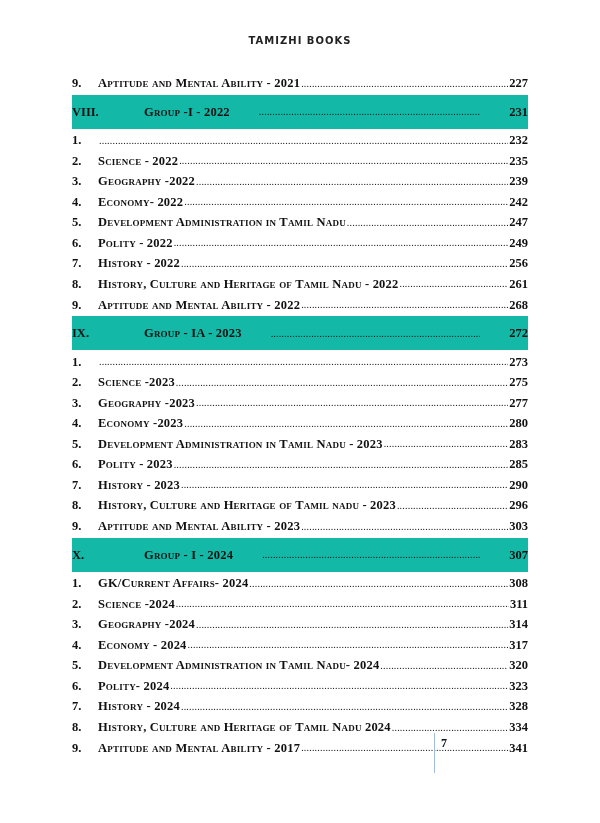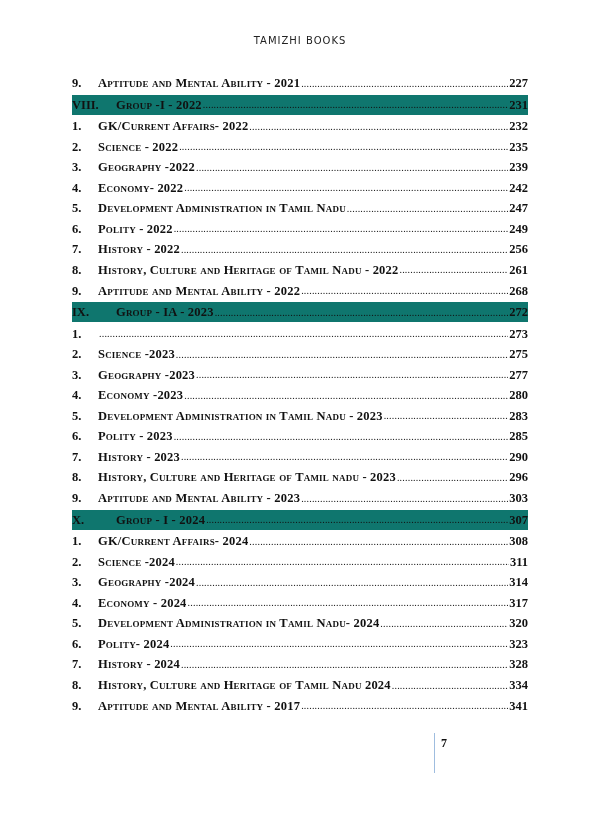--- a/index.html
+++ b/index.html
@@ -1,20 +1,20 @@
 <!DOCTYPE html>
 <html><head>
 <meta charset="utf-8">
 <style>
   html, body { margin:0; padding:0; background:#ffffff; }
   body { width:600px; height:823px; position:relative; overflow:hidden; font-family:"Liberation Serif", serif; color:#111; }
-  .header { position:absolute; top:35px; left:0; width:600px; text-align:center; font-family:"DejaVu Sans", sans-serif; font-size:10px; font-weight:normal; letter-spacing:1px; color:#222; }
+  .header { position:absolute; top:35px; left:0; width:600px; text-align:center; font-family:"DejaVu Sans", sans-serif; font-size:10px; font-weight:bold; letter-spacing:1px; color:#222; }
   .toc { position:absolute; top:73px; left:72px; width:456px; }
   .row { position:relative; height:20.55px; line-height:20.55px; display:flex; align-items:center; font-weight:bold; font-size:12.5px; white-space:nowrap; overflow:hidden; }
-  .row.section { background:#0f766e; height:20px; line-height:18px; margin:1.3px 0; }
+  .row.section { background:#14b8a6; height:34px; line-height:18px; margin:1.3px 0;gap:28px; }
   .num { display:inline-block; width:26px; flex:none; }
   .row.section .num { width:44px; }
   .title { flex:none; font-variant:small-caps; letter-spacing:0.2px; }
   .dots { flex:1 1 auto; overflow:hidden; margin:0 1px; color:#111; }
   .dots::before { content:"..................................................................................................................................................................................................................................."; font-weight:normal; font-size:10px; letter-spacing:0.2px; }
   .page { flex:none; text-align:left; }
   .footer-line { position:absolute; left:434px; top:733px; width:1px; height:40px; background:#9fbddf; }
   .footer-page { position:absolute; left:441px; top:736px; font-family:"Liberation Serif", serif; font-weight:bold; font-size:12px; }
 </style>
 </head>
@@ -30,21 +30,20 @@
       <span class="page">227</span>
     </div>
     <div class="row section">
       <span class="num">VIII.</span>
       <span class="title">Group -I - 2022</span>
       <span class="dots"></span>
       <span class="page">231</span>
     </div>
     <div class="row">
       <span class="num">1.</span>
-      <span class="title">GK/Current Affairs- 2022</span>
       <span class="dots"></span>
       <span class="page">232</span>
     </div>
     <div class="row">
       <span class="num">2.</span>
       <span class="title">Science - 2022</span>
       <span class="dots"></span>
       <span class="page">235</span>
     </div>
     <div class="row">

